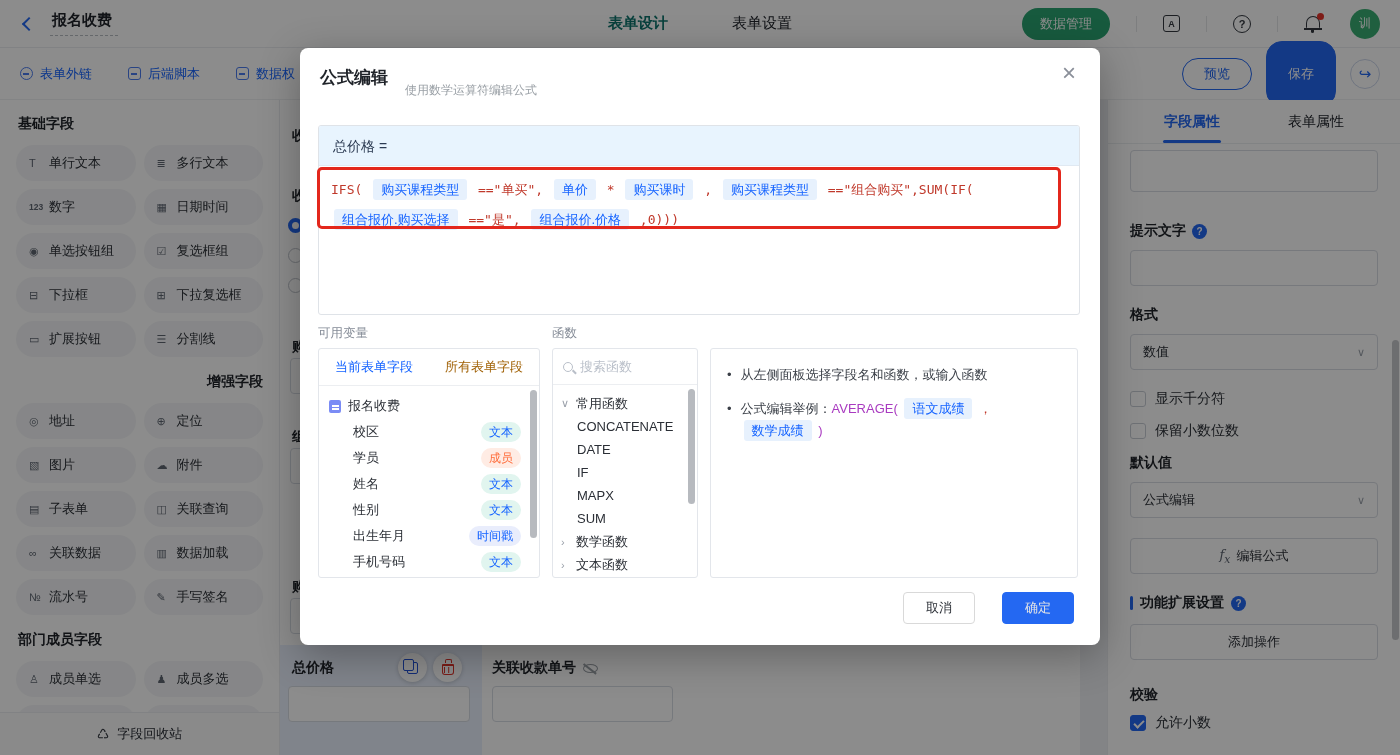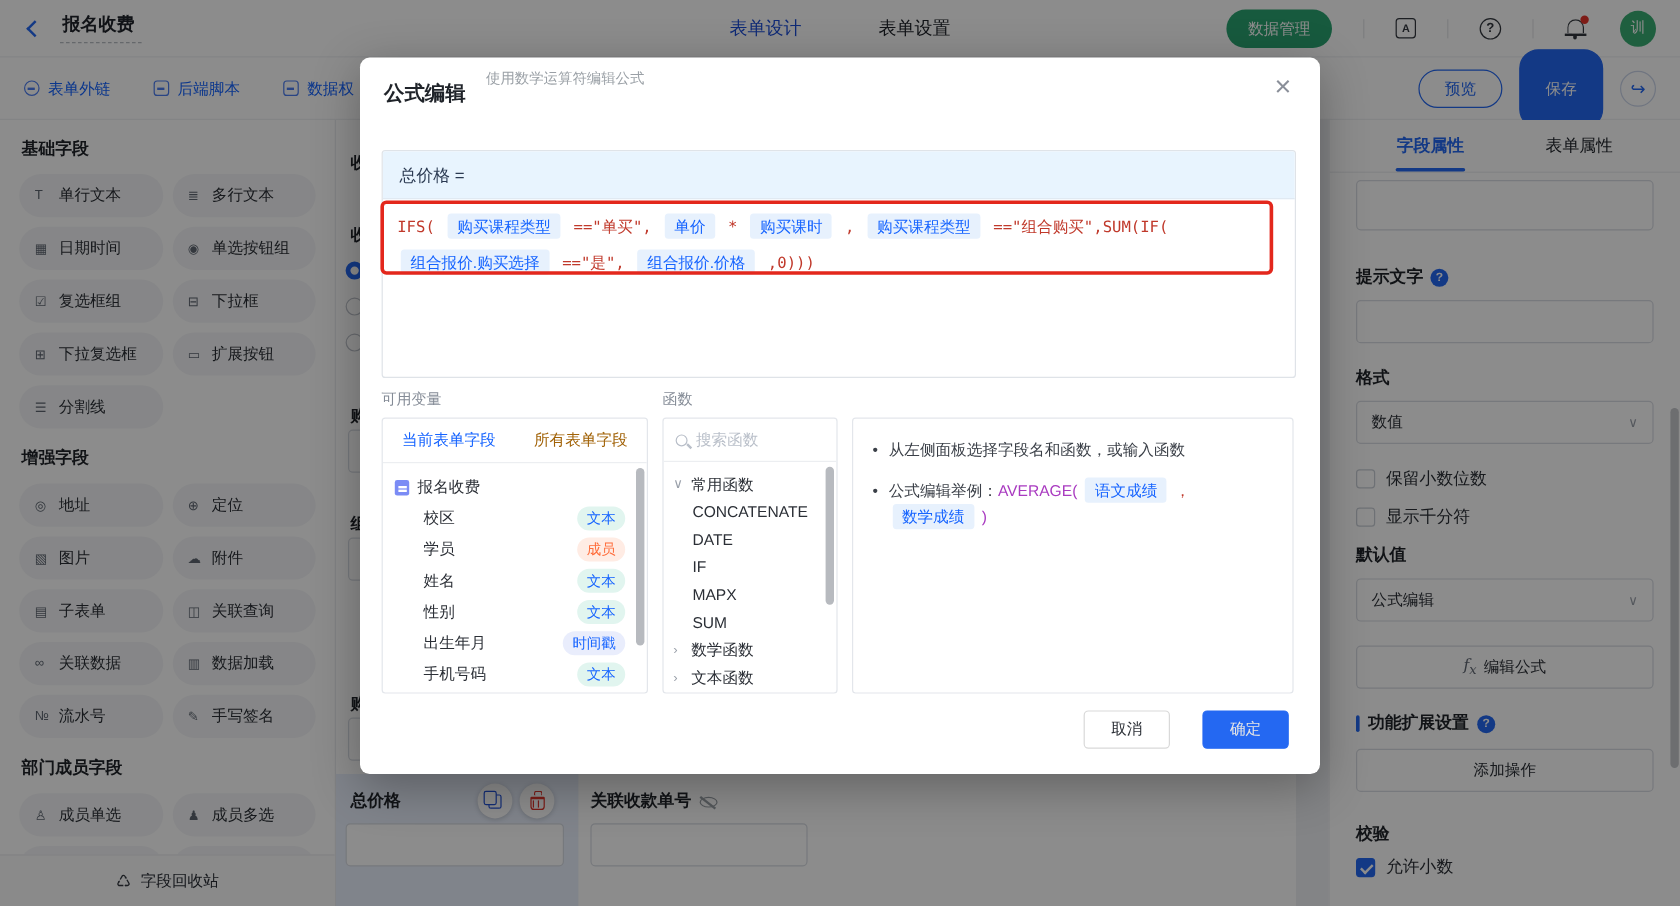--- a/index.html
+++ b/index.html
@@ -6,21 +6,21 @@
   body { font-family:"Liberation Sans",sans-serif; background:#555; }
   .app { position:relative; width:1400px; height:755px; overflow:hidden; background:#fff; font-family:"Liberation Sans",sans-serif; }
 
   
   .navbar { position:absolute; left:0; top:0; width:1400px; height:48px; background:#fff; border-bottom:1px solid #ebedf0; display:flex; align-items:center; padding:0 20px; z-index:1; }
   .nav-left { display:flex; align-items:center; gap:12px; }
   .chev-left { display:inline-block; width:10px; height:10px; border-left:2.5px solid #2468f2; border-bottom:2.5px solid #2468f2; transform:rotate(45deg); }
   .form-title { font-size:15px; font-weight:700; color:#20242b; border-bottom:1px dashed #b9bdc4; padding:0 6px 5px 2px; }
   .nav-tabs { position:absolute; left:50%; transform:translateX(-50%); display:flex; gap:64px; }
   .nav-tab { font-size:15px; color:#20242b; cursor:pointer; }
-  .nav-tab.active { color:#1d4ed8; font-weight:400; }
+  .nav-tab.active { color:#0f766e; font-weight:700; }
   .nav-right { margin-left:auto; display:flex; align-items:center; gap:26px; }
   .btn-green { background:#2ba471; color:#fff; font-size:13px; border:none; border-radius:16px; padding:7px 18px; }
   .vsep { width:1px; height:16px; background:#e3e5e8; }
   .appgrid-ic { position:relative; width:17px; height:17px; border:1.6px solid #33383f; border-radius:3px; font-size:9px; font-weight:700; color:#33383f; display:flex; align-items:center; justify-content:center; }
   .help-ic { width:18px; height:18px; border:1.6px solid #33383f; border-radius:50%; font-size:11px; font-weight:700; color:#33383f; display:flex; align-items:center; justify-content:center; }
   .bell-wrap { position:relative; width:20px; height:18px; }
   .bell-ic { position:absolute; left:2px; top:1px; width:14px; height:12px; border:1.6px solid #33383f; border-bottom:none; border-radius:7px 7px 1px 1px; }
   .bell-ic::before { content:""; position:absolute; left:-3px; bottom:-2px; width:18px; height:1.8px; background:#33383f; }
   .bell-ic::after { content:""; position:absolute; left:4px; bottom:-5px; width:3px; height:2.4px; background:#33383f; border-radius:0 0 2px 2px; }
   .red-dot { position:absolute; right:0; top:-2px; width:7px; height:7px; background:#e5342b; border-radius:50%; }
@@ -87,21 +87,21 @@
   .p-btn { width:100%; height:36px; border:1px solid #d9dce3; border-radius:4px; background:#fff; font-size:13px; color:#2b2f36; display:flex; align-items:center; justify-content:center; gap:6px; margin-bottom:20px; cursor:pointer; }
   .fx { font-family:"DejaVu Serif",serif; font-style:italic; color:#5f6672; font-size:13px; }
   .sec-head { display:flex; align-items:center; gap:7px; font-size:14px; font-weight:700; color:#1f2329; margin:6px 0 12px 0; }
   .blue-bar { width:3px; height:14px; background:#2468f2; border-radius:2px; }
   .p-scroll { position:absolute; right:1px; top:240px; width:7px; height:300px; background:#c6c8cc; border-radius:4px; }
 
   
   .overlay { position:absolute; inset:0; background:rgba(0,0,0,0.45); z-index:10; }
   .modal { position:absolute; left:300px; top:48px; width:800px; height:597px; background:#fff; border-radius:8px; box-shadow:0 10px 40px rgba(0,0,0,.3); z-index:20; }
   .m-title { position:absolute; left:20px; top:18px; font-size:17px; font-weight:700; color:#1f2329; }
-  .m-sub { position:absolute; left:105px; top:9px; font-size:12px; color:#9aa0a6; }
+  .m-sub { position:absolute; left:105px; top:34px; font-size:12px; color:#9aa0a6; }
   .m-close { position:absolute; right:24px; top:13px; font-size:24px; color:#8a8f99; cursor:pointer; line-height:1; font-weight:300; }
 
   .editor { position:absolute; left:18px; top:77px; width:762px; height:190px; border:1px solid #dfe3e8; border-radius:3px; overflow:hidden; }
   .ed-strip { height:40px; line-height:40px; padding:0 14px; background:#e8f4fe; border-bottom:1px solid #e0e9f2; font-size:14px; color:#2b3a52; }
   .ed-body { padding:9px 12px; font-family:"DejaVu Sans Mono",monospace; font-size:13px; color:#c0392b; line-height:30px; }
   .fp-txt { color:#c0392b; }
   .fp-fn { color:#a93ac0; }
   .fp-plain { color:#3a3f47; }
   .fp-field { display:inline-block; background:#e7f1fd; color:#1664ff; border-radius:3px; padding:0 8px; margin:0 3px; font-family:"Liberation Sans",sans-serif; font-size:13px; line-height:21px; }
   .red-annot { position:absolute; left:17px; top:119px; width:744px; height:62px; border:3px solid #e3271c; border-radius:5px; pointer-events:none; z-index:5; }
@@ -202,20 +202,24 @@
     <div class="pillgrid">
       <div class="pill">
           <span class="pi">T</span>
           <span>单行文本</span>
         </div>
       <div class="pill">
           <span class="pi">≣</span>
           <span>多行文本</span>
         </div>
       <div class="pill">
+          <span class="pi num">123</span>
+          <span>数字</span>
+        </div>
+      <div class="pill">
           <span class="pi">▦</span>
           <span>日期时间</span>
         </div>
       <div class="pill">
           <span class="pi">◉</span>
           <span>单选按钮组</span>
         </div>
       <div class="pill">
           <span class="pi">☑</span>
           <span>复选框组</span>
@@ -231,21 +235,21 @@
       <div class="pill">
           <span class="pi">▭</span>
           <span>扩展按钮</span>
         </div>
       <div class="pill">
           <span class="pi">☰</span>
           <span>分割线</span>
         </div>
     </div>
 
-    <div class="sb-h" style="margin-top:16px;">增强字段</div>
+    <div class="sb-h" style="margin-top:16px;text-align:right;">增强字段</div>
     <div class="pillgrid">
       <div class="pill">
           <span class="pi">◎</span>
           <span>地址</span>
         </div>
       <div class="pill">
           <span class="pi">⊕</span>
           <span>定位</span>
         </div>
       <div class="pill">
@@ -346,25 +350,25 @@
       <div class="p-input"></div>
 
       <div class="p-label">格式</div>
       <div class="p-select">
           <span>数值</span>
           <span class="sel-chev">∨</span>
         </div>
 
       <div class="cb-row">
           <span class="cb"></span>
-          <span>保留小数位数</span>
+          <span>显示千分符</span>
         </div>
       <div class="cb-row">
           <span class="cb"></span>
-          <span>显示千分符</span>
+          <span>保留小数位数</span>
         </div>
 
       <div class="p-label" style="margin-top:12px;">默认值</div>
       <div class="p-select">
           <span>公式编辑</span>
           <span class="sel-chev">∨</span>
         </div>
       <button class="p-btn">
           <span class="fx">f<sub>x</sub></span>
           <span>编辑公式</span>

